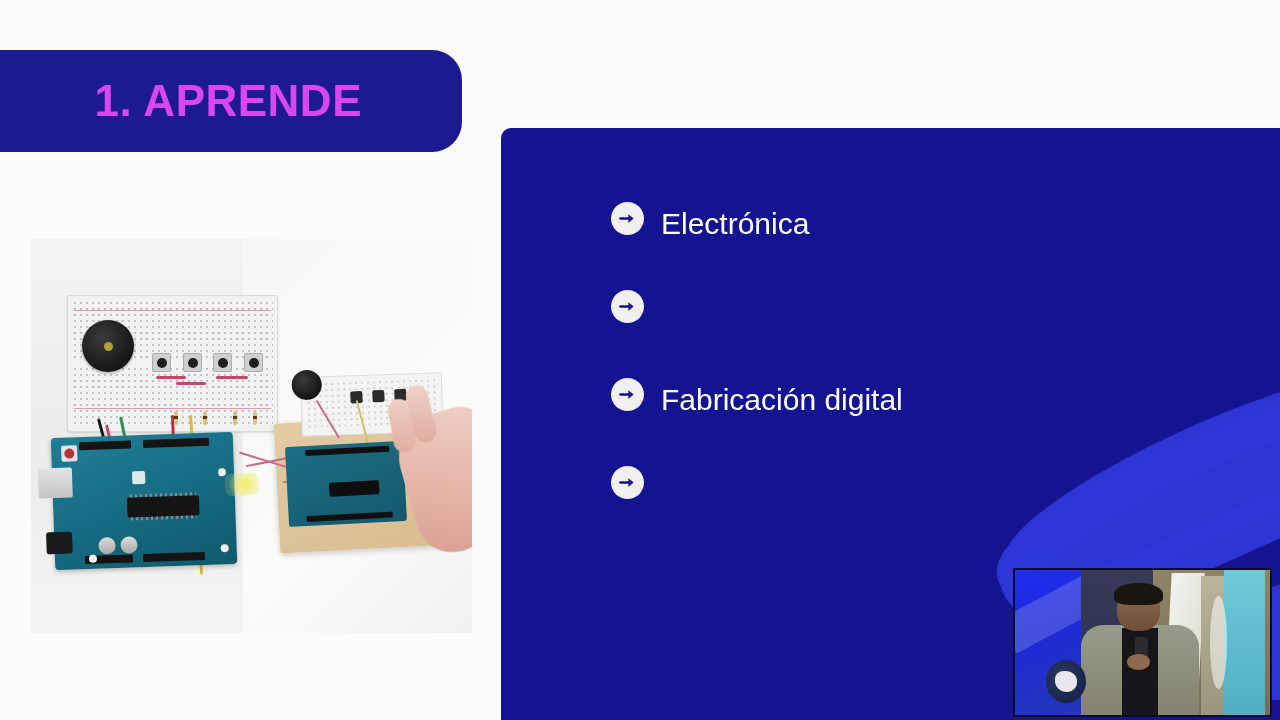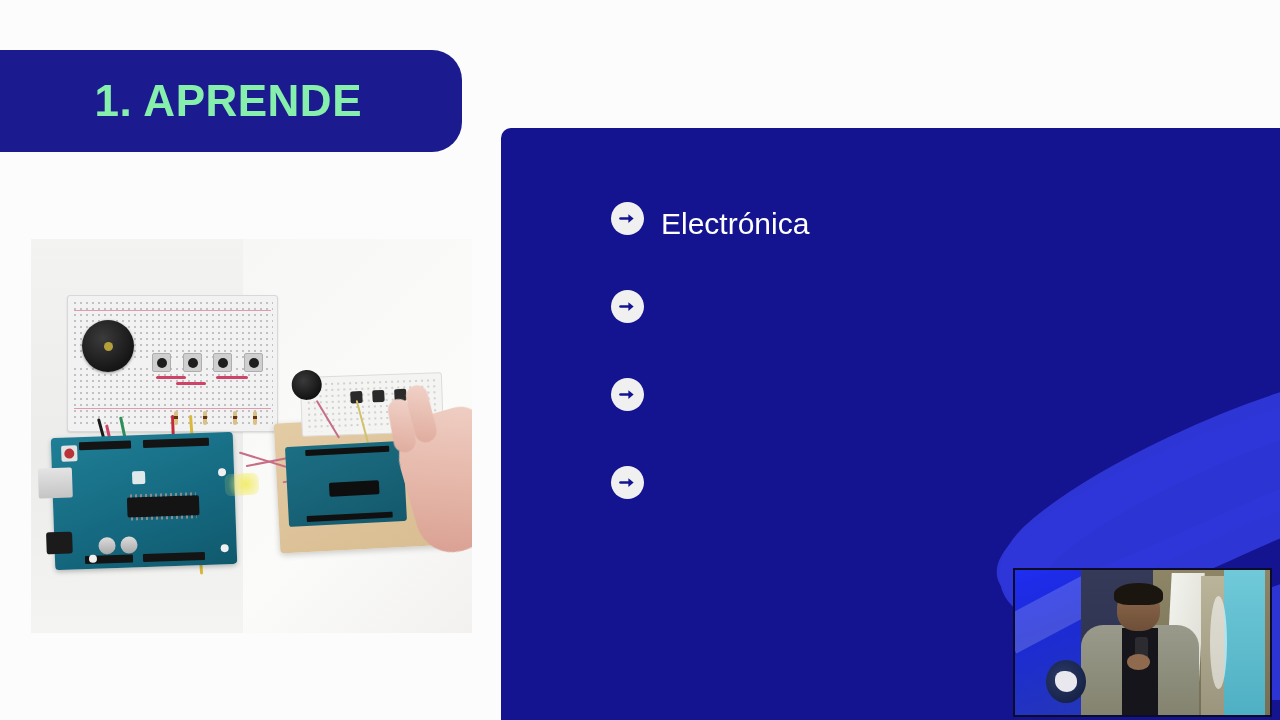--- a/index.html
+++ b/index.html
@@ -32,21 +32,21 @@
     height: 102px;
     background: #1b1b8f;
     border-radius: 30px;
     display: flex;
     align-items: center;
     justify-content: flex-end;
     padding-right: 100px;
     box-sizing: border-box;
   }
   .title-text {
-    color: #86efac;
+    color: #d946ef;
     font-size: 44px;
     font-weight: bold;
     letter-spacing: 0.5px;
     white-space: nowrap;
     line-height: 1;
   }
 
   
   .left-media {
     position: absolute;
@@ -727,20 +727,21 @@
           </span>
         </li>
 
         <li class="bullet">
           <span class="bullet-icon">
             <svg width="21" height="21" viewBox="0 0 24 24" aria-hidden="true">
               <path d="M4 12 H16" stroke="#141490" stroke-width="3" stroke-linecap="round" fill="none"></path>
               <path d="M13 7 L19 12 L13 17 Z" fill="#141490"></path>
             </svg>
           </span>
+          <span class="bullet-label">Fabricación digital</span>
         </li>
 
         <li class="bullet">
           <span class="bullet-icon">
             <svg width="21" height="21" viewBox="0 0 24 24" aria-hidden="true">
               <path d="M4 12 H16" stroke="#141490" stroke-width="3" stroke-linecap="round" fill="none"></path>
               <path d="M13 7 L19 12 L13 17 Z" fill="#141490"></path>
             </svg>
           </span>
         </li>

